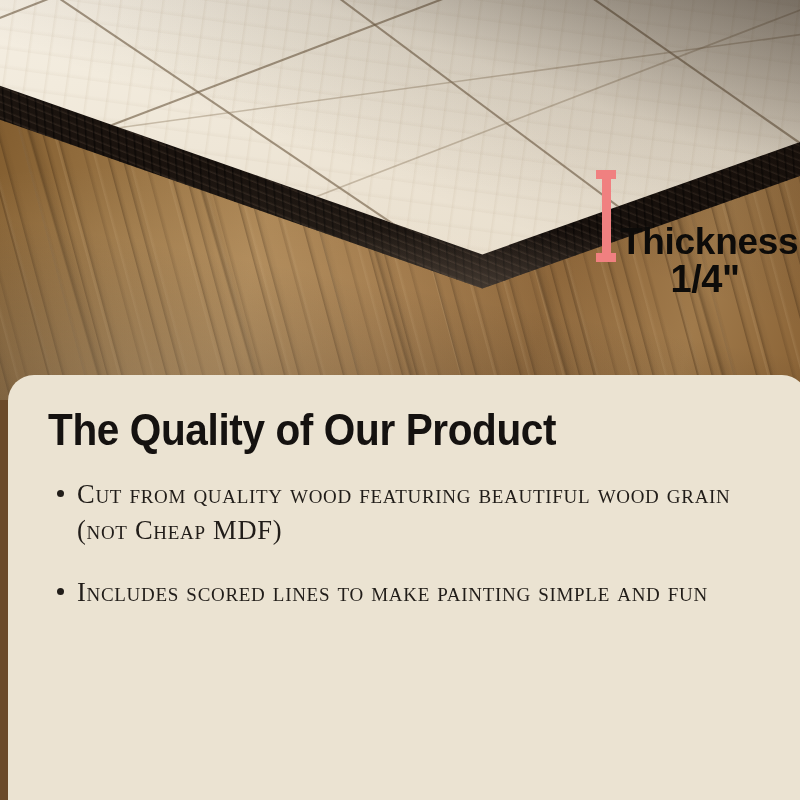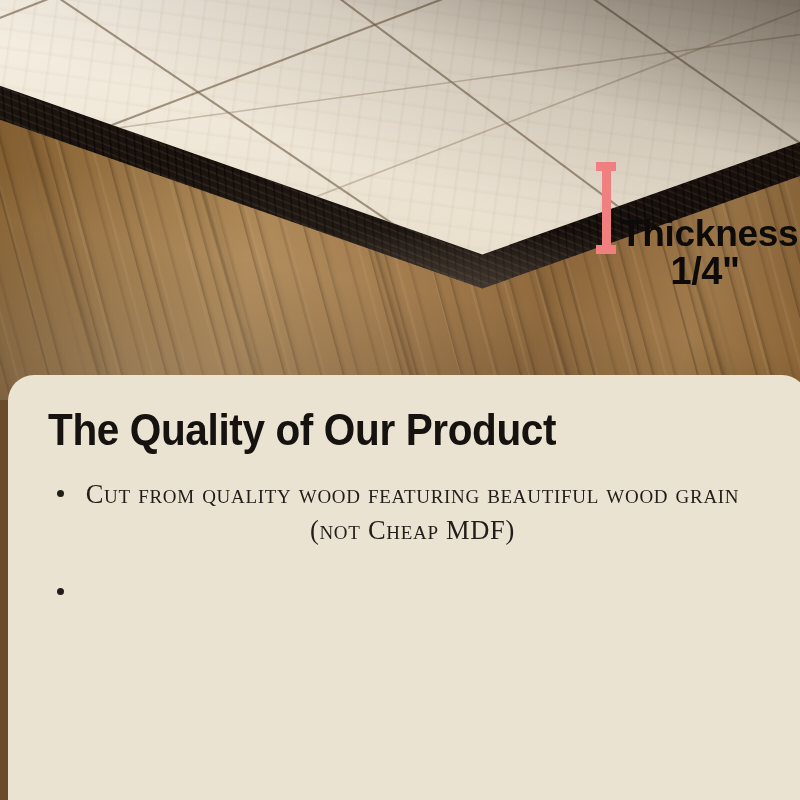--- a/index.html
+++ b/index.html
@@ -155,21 +155,21 @@
   .plaque-score {
     position:absolute; inset:0;
     clip-path:polygon(0% 47.0%, 62.0% 86.5%, 100% 62.0%, 95.2% 19.0%, 25.5% 0%);
   }
   .plaque-score svg { width:100%; height:100%; display:block; }
   .score-ln { stroke:#6d5a42; stroke-width:2.1; fill:none; opacity:.62; }
   .score-ln-soft { stroke:#8d7a60; stroke-width:1.7; fill:none; opacity:.42; }
 
   
   #thickness-callout {
-    position:absolute; left:0; top:0;
+    position:absolute; left:0; top:8px;
     width:800px; height:400px;
     pointer-events:none;
     padding-left:28px;
   }
   .bracket {
     position:absolute;
     left:596px; top:162px;
     width:20px; height:92px;
   }
   .bracket .stem {
@@ -218,21 +218,21 @@
     font-size:45px;
     font-weight:700;
     color:#151210;
     letter-spacing:-0.4px;
     transform:scaleX(0.90);
     transform-origin:left center;
     white-space:nowrap;
     line-height:1.12;
     margin:0 0 22px 0;
   }
-  #benefit-list { list-style:none;text-align:center; }
+  #benefit-list { list-style:none; }
   .benefit-item {
     position:relative;
     padding-left:29px;
     margin-bottom:27px;
     font-family:"Liberation Serif", serif;
     font-variant:small-caps;
     font-size:26.5px;
     line-height:1.34;
     letter-spacing:0.7px;
     color:#211d19;
@@ -307,19 +307,20 @@
 
     <ul id="benefit-list">
 
       <li class="benefit-item">
         <span class="dot"></span>
         <span>Cut from quality wood featuring beautiful wood grain (not Cheap MDF)</span>
       </li>
 
       <li class="benefit-item">
         <span class="dot"></span>
+        <span>Includes scored lines to make painting simple and fun</span>
       </li>
 
 
     </ul>
   </div>
 
 </div>
 
 </body></html>

